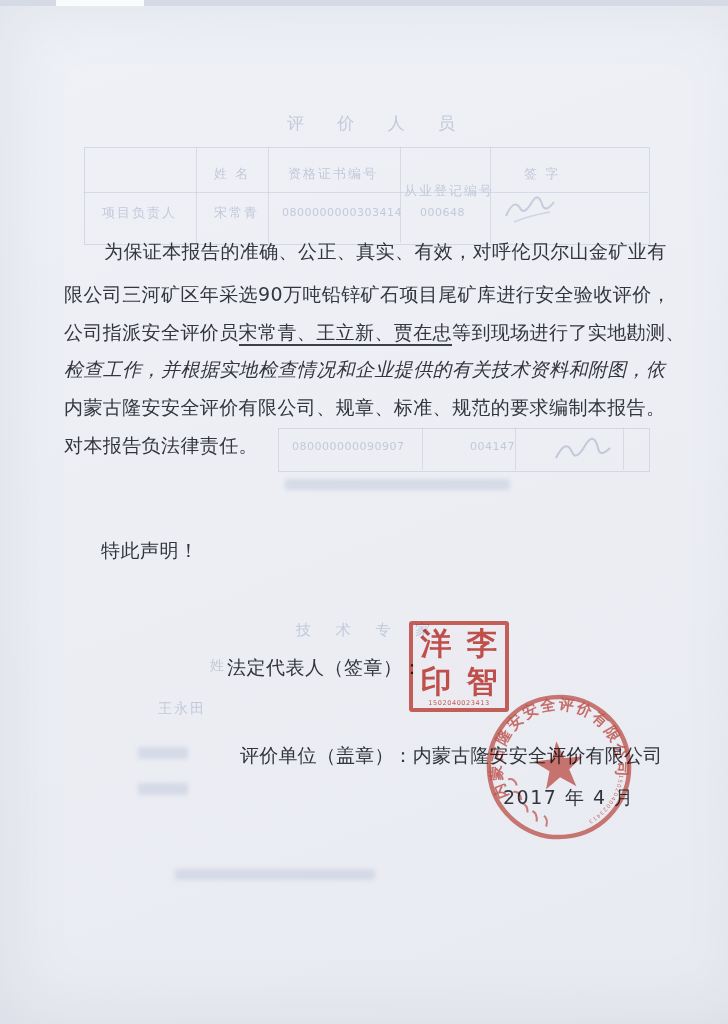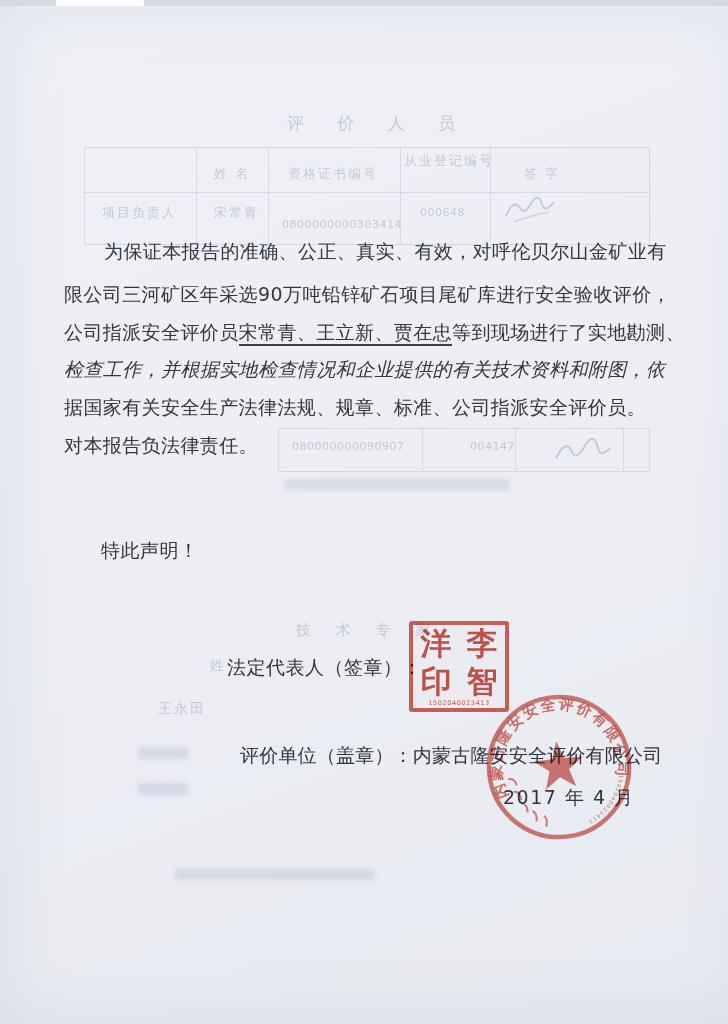--- a/index.html
+++ b/index.html
@@ -70,26 +70,26 @@
 
   <div class="bt-box" style="left:84px;top:147px;width:564px;height:96px;"></div>
   <div class="bt-line" style="left:84px;top:192px;width:564px;height:1px;"></div>
   <div class="bt-line" style="left:196px;top:147px;width:1px;height:96px;"></div>
   <div class="bt-line" style="left:268px;top:147px;width:1px;height:96px;"></div>
   <div class="bt-line" style="left:400px;top:147px;width:1px;height:96px;"></div>
   <div class="bt-line" style="left:490px;top:147px;width:1px;height:96px;"></div>
 
   <div class="bt bt-h" style="left:214px;top:165px;">姓  名</div>
   <div class="bt bt-h" style="left:288px;top:165px;">资格证书编号</div>
-  <div class="bt bt-h" style="left:404px;top:152px;">从业登记编号</div>
+  <div class="bt bt-h" style="left:404px;top:182px;">从业登记编号</div>
   <div class="bt bt-h" style="left:524px;top:165px;">签  字</div>
 
   <div class="bt bt-h" style="left:102px;top:204px;">项目负责人</div>
   <div class="bt bt-h" style="left:214px;top:204px;">宋常青</div>
-  <div class="bt bt-num" style="left:282px;top:218px;">0800000000303414</div>
+  <div class="bt bt-num" style="left:282px;top:206px;">0800000000303414</div>
   <div class="bt bt-num" style="left:420px;top:206px;">000648</div>
   <svg class="sig" style="left:500px;top:190px;" width="64" height="38" viewBox="0 0 64 38">
     <path d="M6,26 q8,-18 14,-8 q4,8 12,-6 q6,-10 10,2 q3,10 12,-2" fill="none" stroke="rgba(180,189,210,.7)" stroke-width="2"></path>
     <path d="M14,32 q14,-6 36,-10" fill="none" stroke="rgba(180,189,210,.55)" stroke-width="1.5"></path>
   </svg>
 
   <div class="bt-box" style="left:278px;top:428px;width:370px;height:42px;"></div>
   <div class="bt-line" style="left:422px;top:428px;width:1px;height:42px;"></div>
   <div class="bt-line" style="left:515px;top:428px;width:1px;height:42px;"></div>
   <div class="bt-line" style="left:623px;top:428px;width:1px;height:42px;"></div>
@@ -105,21 +105,21 @@
   <div class="bt" style="left:158px;top:700px;font-size:14px;letter-spacing:2px;">王永田</div>
   <div class="bt-bar" style="left:138px;top:747px;width:50px;height:12px;"></div>
   <div class="bt-bar" style="left:138px;top:783px;width:50px;height:12px;"></div>
   <div class="bt-bar" style="left:175px;top:869px;width:200px;height:11px;"></div>
 
 
   <div class="txt body-line indent" style="top:239px;">为保证本报告的准确、公正、真实、有效，对呼伦贝尔山金矿业有</div>
   <div class="txt body-line" style="top:282px;">限公司三河矿区年采选90万吨铅锌矿石项目尾矿库进行安全验收评价，</div>
   <div class="txt body-line" style="top:320px;"><span>公司指派安全评价员</span><span class="uname">宋常青、王立新、贾在忠</span><span>等到现场进行了实地勘测、</span></div>
   <div class="txt body-line" style="top:357px;font-style:italic;">检查工作，并根据实地检查情况和企业提供的有关技术资料和附图，依</div>
-  <div class="txt body-line" style="top:395px;">据国家有关安全生产法律法规、规章、标准、公司指派安全评价员。</div>
+  <div class="txt body-line" style="top:395px;">内蒙古隆安安全评价有限公司、规章、标准、规范的要求编制本报告。</div>
   <div class="txt body-line" style="top:433px;">对本报告负法律责任。</div>
 
   <div class="txt closing">特此声明！</div>
 
   <div class="txt legalrep">法定代表人（签章）：</div>
 
   <div class="txt orgline"><span>评价单位（盖章）：</span><span>内蒙古隆安安全评价有限公司</span></div>
 
   <div class="txt dateline">2017 年 4 月</div>
 

